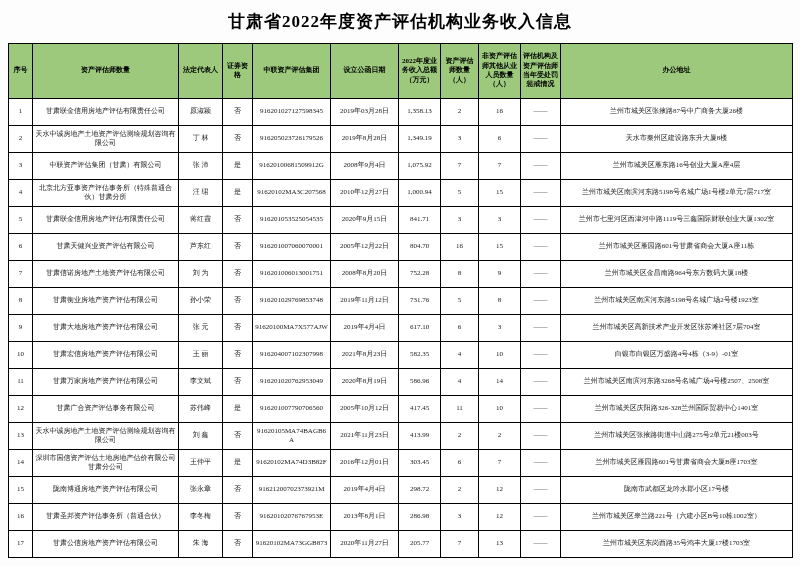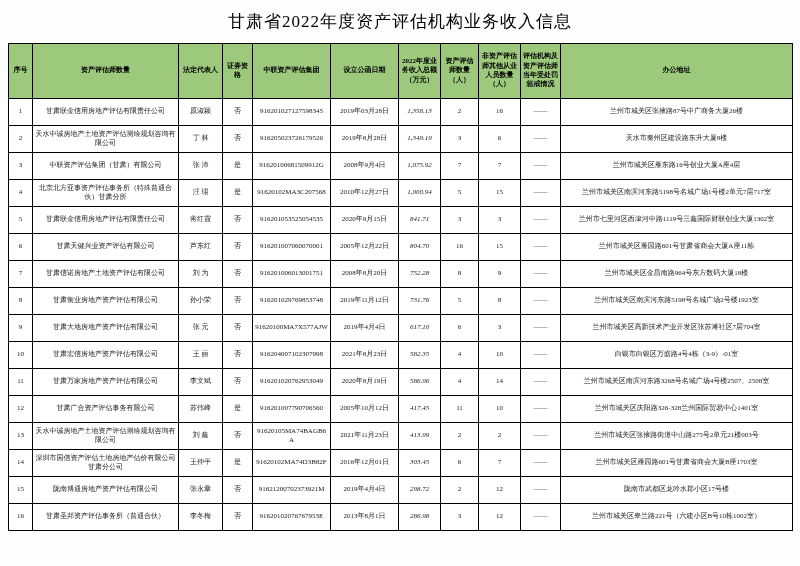--- a/index.html
+++ b/index.html
@@ -7,21 +7,21 @@
     width: 800px; height: 566px;
     background: #fdfdfd;
     font-family: "Liberation Serif", "DejaVu Serif", serif;
     color: #1a1a1a;
     overflow: hidden;
   }
   .page { width: 800px; height: 566px; padding: 8px 8px 0 8px; }
   .doc-title {
     text-align: center;
     font-size: 17px;
-    font-weight: normal;
+    font-weight: bold;
     letter-spacing: 1px;
     margin: 2px 0 10px 0;
     color: #000;
   }
   table.income-table {
     width: 784px;
     border-collapse: collapse;
     table-layout: fixed;
     border: 1.5px solid #000;
   }
@@ -37,21 +37,21 @@
   }
   table.income-table thead th {
     background: #9dc97c;
     font-weight: bold;
     height: 55px;
     font-size: 7px;
     color: #000;
   }
   table.income-table tbody td { height: 27px; background: #fff; }
   td.cell-agency-name, td.cell-office-address { text-align: left; padding-left: 3px; }
-  td.cell-income-2022 { text-align: right; padding-right: 3px; font-style: italic; }
+  td.cell-income-2022 { text-align: right; padding-right: 3px; }
   
   col.c-index { width: 24px; }
   col.c-name { width: 146px; }
   col.c-rep { width: 44px; }
   col.c-sec { width: 30px; }
   col.c-code { width: 78px; }
   col.c-date { width: 68px; }
   col.c-income { width: 42px; }
   col.c-appr { width: 38px; }
   col.c-staff { width: 42px; }
@@ -295,15 +295,28 @@
           <td class="cell-legal-rep">李冬梅</td>
           <td class="cell-securities-qualification">否</td>
           <td class="cell-credit-code">91620102076767953E</td>
           <td class="cell-established-date">2013年8月1日</td>
           <td class="cell-income-2022">286.98</td>
           <td class="cell-appraiser-count">3</td>
           <td class="cell-other-staff-count">12</td>
           <td class="cell-penalty-status">——</td>
           <td class="cell-office-address">兰州市城关区皋兰路221号（六建小区B号10栋1002室）</td>
         </tr>
+        <tr>
+          <td class="cell-index">17</td>
+          <td class="cell-agency-name">甘肃公信房地产资产评估有限公司</td>
+          <td class="cell-legal-rep">朱  海</td>
+          <td class="cell-securities-qualification">否</td>
+          <td class="cell-credit-code">91620102MA73GGB873</td>
+          <td class="cell-established-date">2020年11月27日</td>
+          <td class="cell-income-2022">205.77</td>
+          <td class="cell-appraiser-count">7</td>
+          <td class="cell-other-staff-count">13</td>
+          <td class="cell-penalty-status">——</td>
+          <td class="cell-office-address">兰州市城关区东岗西路35号鸿丰大厦17楼1703室</td>
+        </tr>
       </tbody>
   </table>
 </div>
 
 </body></html>

